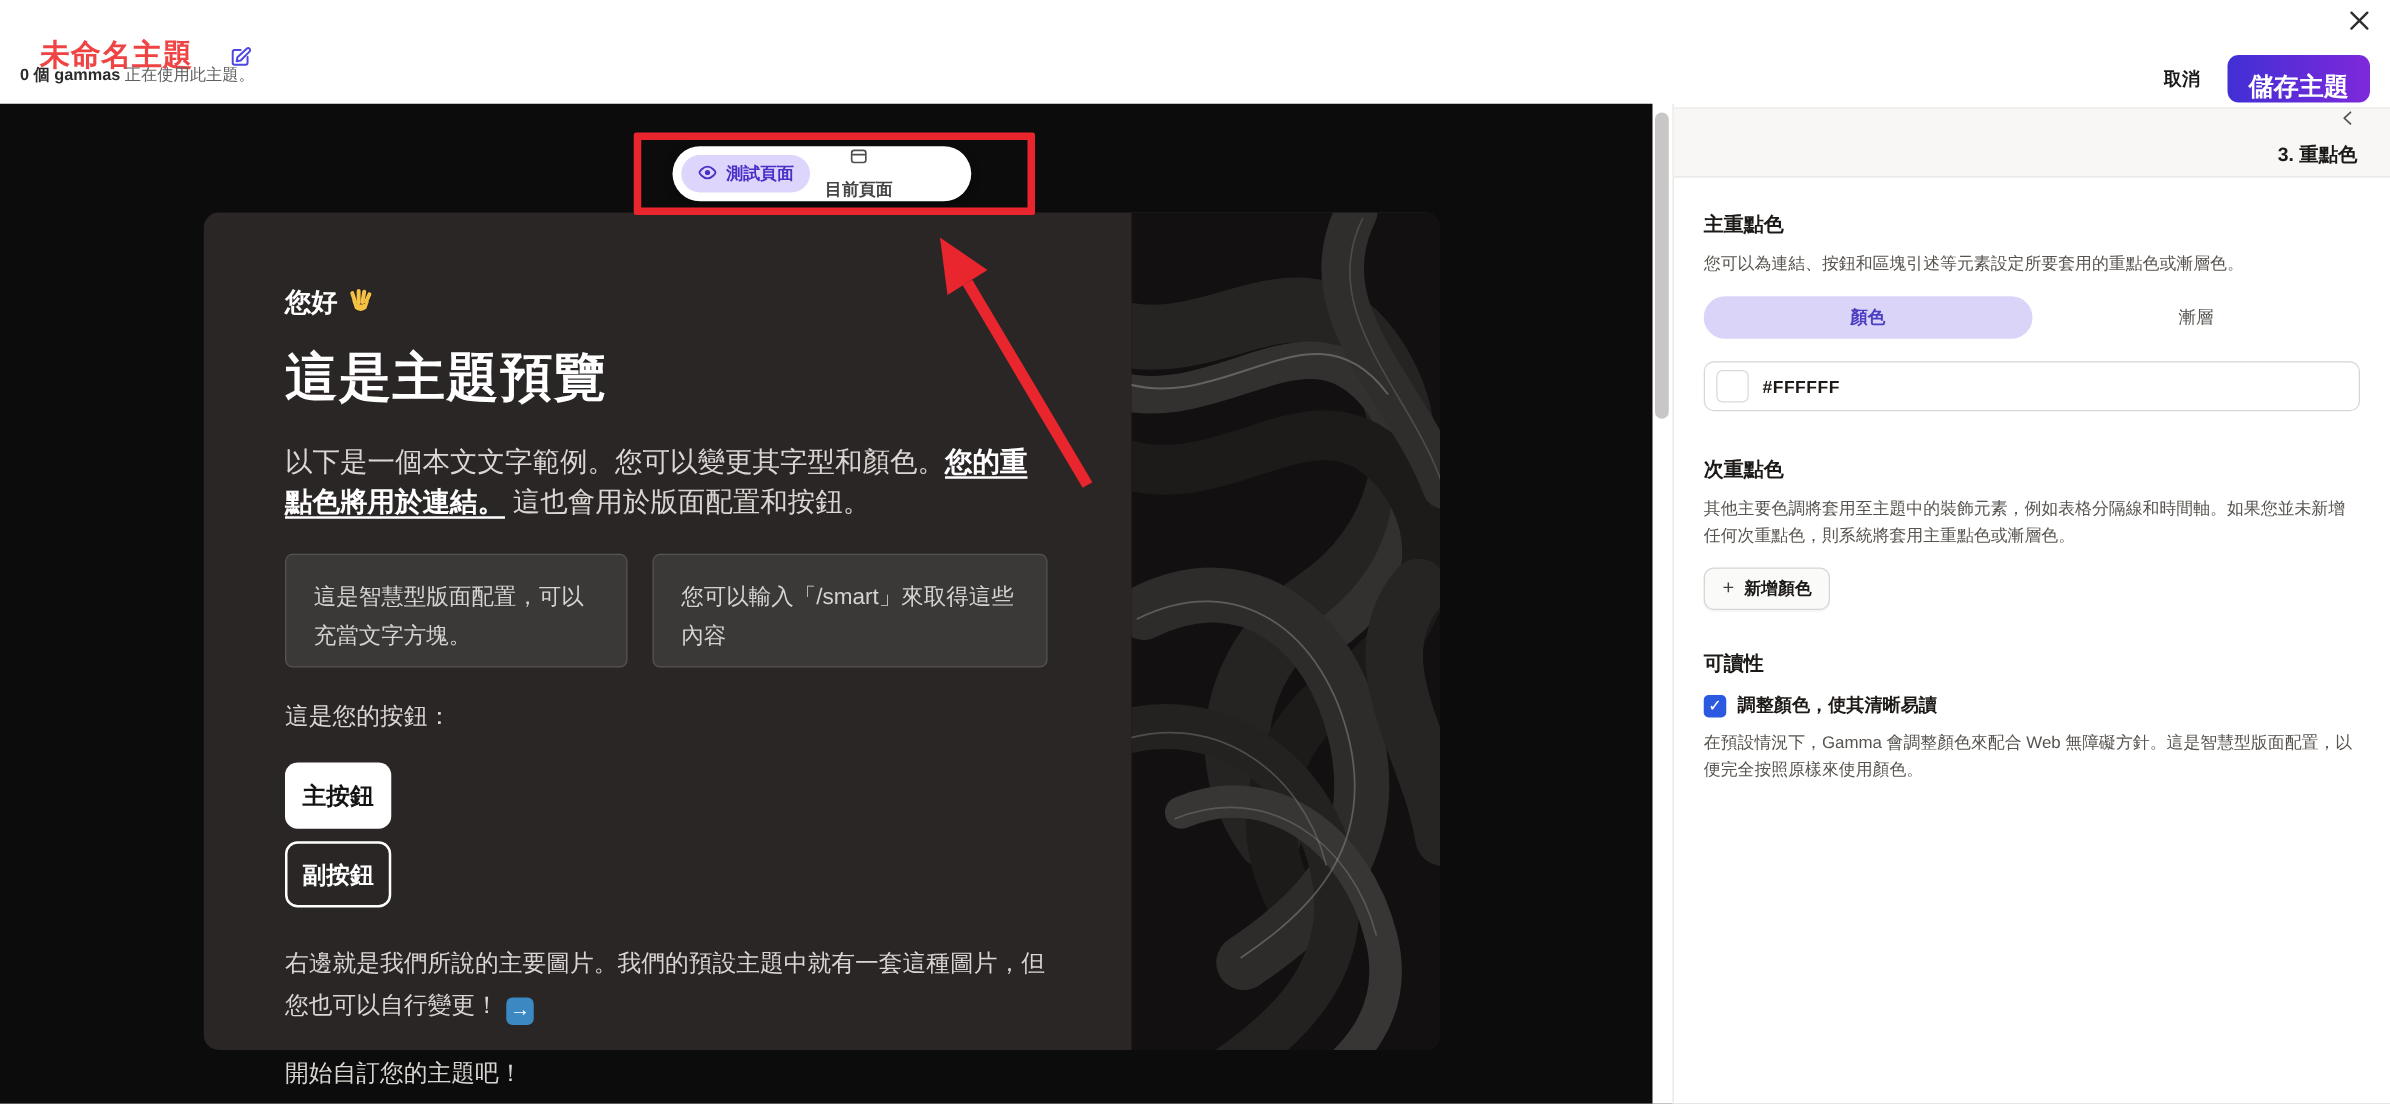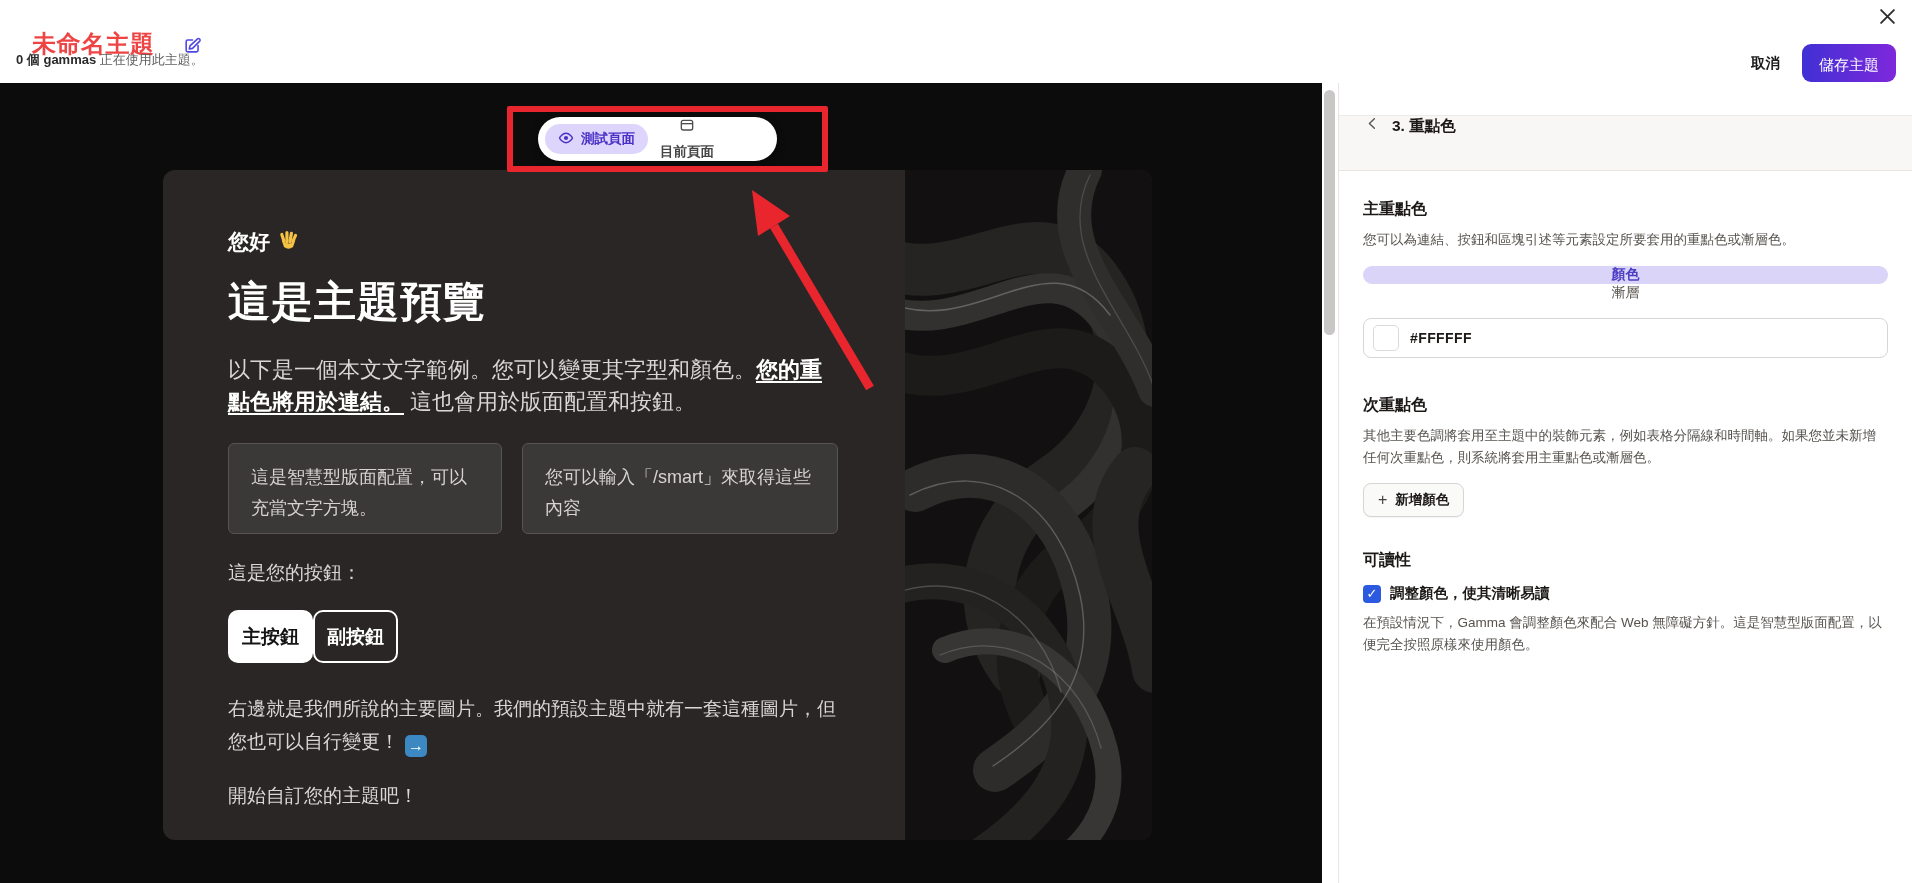--- a/index.html
+++ b/index.html
@@ -15,21 +15,21 @@
   .page-title{font-size:24px;font-weight:800;color:#ef4444;margin:16px;letter-spacing:.5px;}
   .edit-icon{display:inline-flex;cursor:pointer;margin-top:2px;}
   .subtitle{position:absolute;left:16px;top:51px;font-size:13px;color:#5f5f5f;margin:0;}
   .subtitle b{color:#2b2b2b;font-weight:700;}
   .close-icon{position:absolute;right:14px;top:5px;width:22px;height:22px;display:flex;align-items:center;justify-content:center;cursor:pointer;}
   .topbar-actions{position:absolute;right:16px;top:44px;display:flex;align-items:center;gap:22px;}
   .btn-cancel{background:none;border:none;font-size:14.5px;font-weight:700;color:#1a1a1a;cursor:pointer;font-family:inherit;padding:0;}
   .btn-save{
     border:none;cursor:pointer;font-family:inherit;
     background:linear-gradient(90deg,#4130d4,#7e28db);
-    color:#fff;font-size:15px;font-weight:400;
+    color:#fff;font-size:20px;font-weight:700;
     height:38px;padding:12px 17px;border-radius:9px;
   }
   
   .main{position:absolute;left:0;top:83px;width:1322px;height:800px;background:#0d0c0c;}
   .preview-card{
     position:absolute;left:163px;top:87px;width:989px;height:670px;
     background:#2a2625;border-radius:12px;
   }
   .card-content{position:absolute;left:65px;top:0;width:620px;}
   .greeting{margin:58px 0 0 0;font-size:21px;font-weight:700;color:#fff;display:flex;align-items:center;gap:8px;}
@@ -37,21 +37,21 @@
   .body-text{margin:24px 0 0 0;font-size:22px;line-height:32px;color:#d9d6d3;width:612px;}
   .body-text .accent-link{color:#fff;font-weight:800;text-decoration:underline;text-underline-offset:4px;cursor:pointer;}
   .smart-boxes{display:flex;gap:20px;margin-top:25px;}
   .smart-box{
     background:#3b3938;border:1px solid#57534e;border-radius:6px;
     padding:18px 22px;font-size:18px;line-height:31px;color:#d6d3d0;box-sizing:border-box;
   }
   .smart-box.one{width:274px;height:91px;}
   .smart-box.two{width:316px;height:91px;}
   .buttons-label{margin:26px 0 0 0;font-size:19px;color:#d9d6d3;}
-  .demo-buttons{display:flex;margin-top:24px;}
+  .demo-buttons{display:flex;gap:10px;margin-top:24px;flex-direction:column;}
   .btn-primary-demo{
     width:85px;height:53px;border-radius:10px;border:none;cursor:pointer;
     background:#fff;color:#141414;font-size:19px;font-weight:700;font-family:inherit;
   }
   .btn-secondary-demo{
     width:85px;height:53px;border-radius:10px;cursor:pointer;box-sizing:border-box;
     background:transparent;border:2px solid #fff;color:#fff;font-size:19px;font-weight:700;font-family:inherit;
   }
   .image-text{margin:29px 0 0 0;font-size:19px;line-height:33px;color:#d9d6d3;width:615px;}
   .emoji-arrow{
@@ -80,29 +80,29 @@
   .red-rect{
     position:absolute;left:507px;top:23px;width:321px;height:66px;box-sizing:border-box;
     border:6px solid #e9262d;border-radius:2px;z-index:4;pointer-events:none;
   }
   .red-arrow{position:absolute;left:730px;top:77px;z-index:4;pointer-events:none;}
   
   .scroll-thumb{position:absolute;left:1324px;top:90px;width:11px;height:245px;background:#c9c7c5;border-radius:6px;cursor:pointer;}
   
   .sidebar{position:absolute;left:1338px;top:83px;width:574px;height:800px;background:#fff;border-left:1px solid #e7e5e3;box-sizing:border-box;}
   .panel-header{
-    margin-top:32px;height:56px;background:#f8f7f6;border-top:1px solid #eceae8;border-bottom:1px solid #e7e5e3;
-    display:flex;align-items:flex-start;padding:0 26px;gap:12px;box-sizing:border-box;
+    margin-top:3px;height:56px;background:#f8f7f6;border-top:1px solid #eceae8;border-bottom:1px solid #e7e5e3;
+    display:flex;align-items:flex-end;padding:0 26px;gap:12px;box-sizing:border-box;flex-direction:column;
   }
   .back-chevron{display:inline-flex;cursor:pointer;}
   .panel-title{font-size:15.5px;font-weight:700;color:#1c1917;}
   .panel-body{padding:0 24px;}
   .section-title{font-size:16px;font-weight:700;color:#1c1917;margin:28px 0 0 0;}
   .section-desc{font-size:13.5px;line-height:22px;color:#57534e;margin:9px 0 0 0;}
-  .tabs{display:flex;margin-top:15px;height:34px;flex-direction:column;}
+  .tabs{display:flex;margin-top:15px;height:34px;}
   .tab{flex:1;display:flex;align-items:center;justify-content:center;font-size:14px;cursor:pointer;}
   .tab.active{background:#dad4f9;border-radius:17px;color:#4b3ec2;font-weight:700;}
   .tab.inactive{color:#57534e;font-weight:500;}
   .color-input{
     margin-top:18px;height:40px;border:1px solid #d8d5d2;border-radius:8px;
     display:flex;align-items:center;padding:0 9px;gap:11px;box-sizing:border-box;cursor:text;
   }
   .swatch{width:24px;height:24px;border:1px solid #dcdad7;border-radius:5px;background:#ffffff;cursor:pointer;}
   .hex-value{font-size:14px;font-weight:700;color:#1c1917;letter-spacing:.4px;}
   .add-color-btn{

